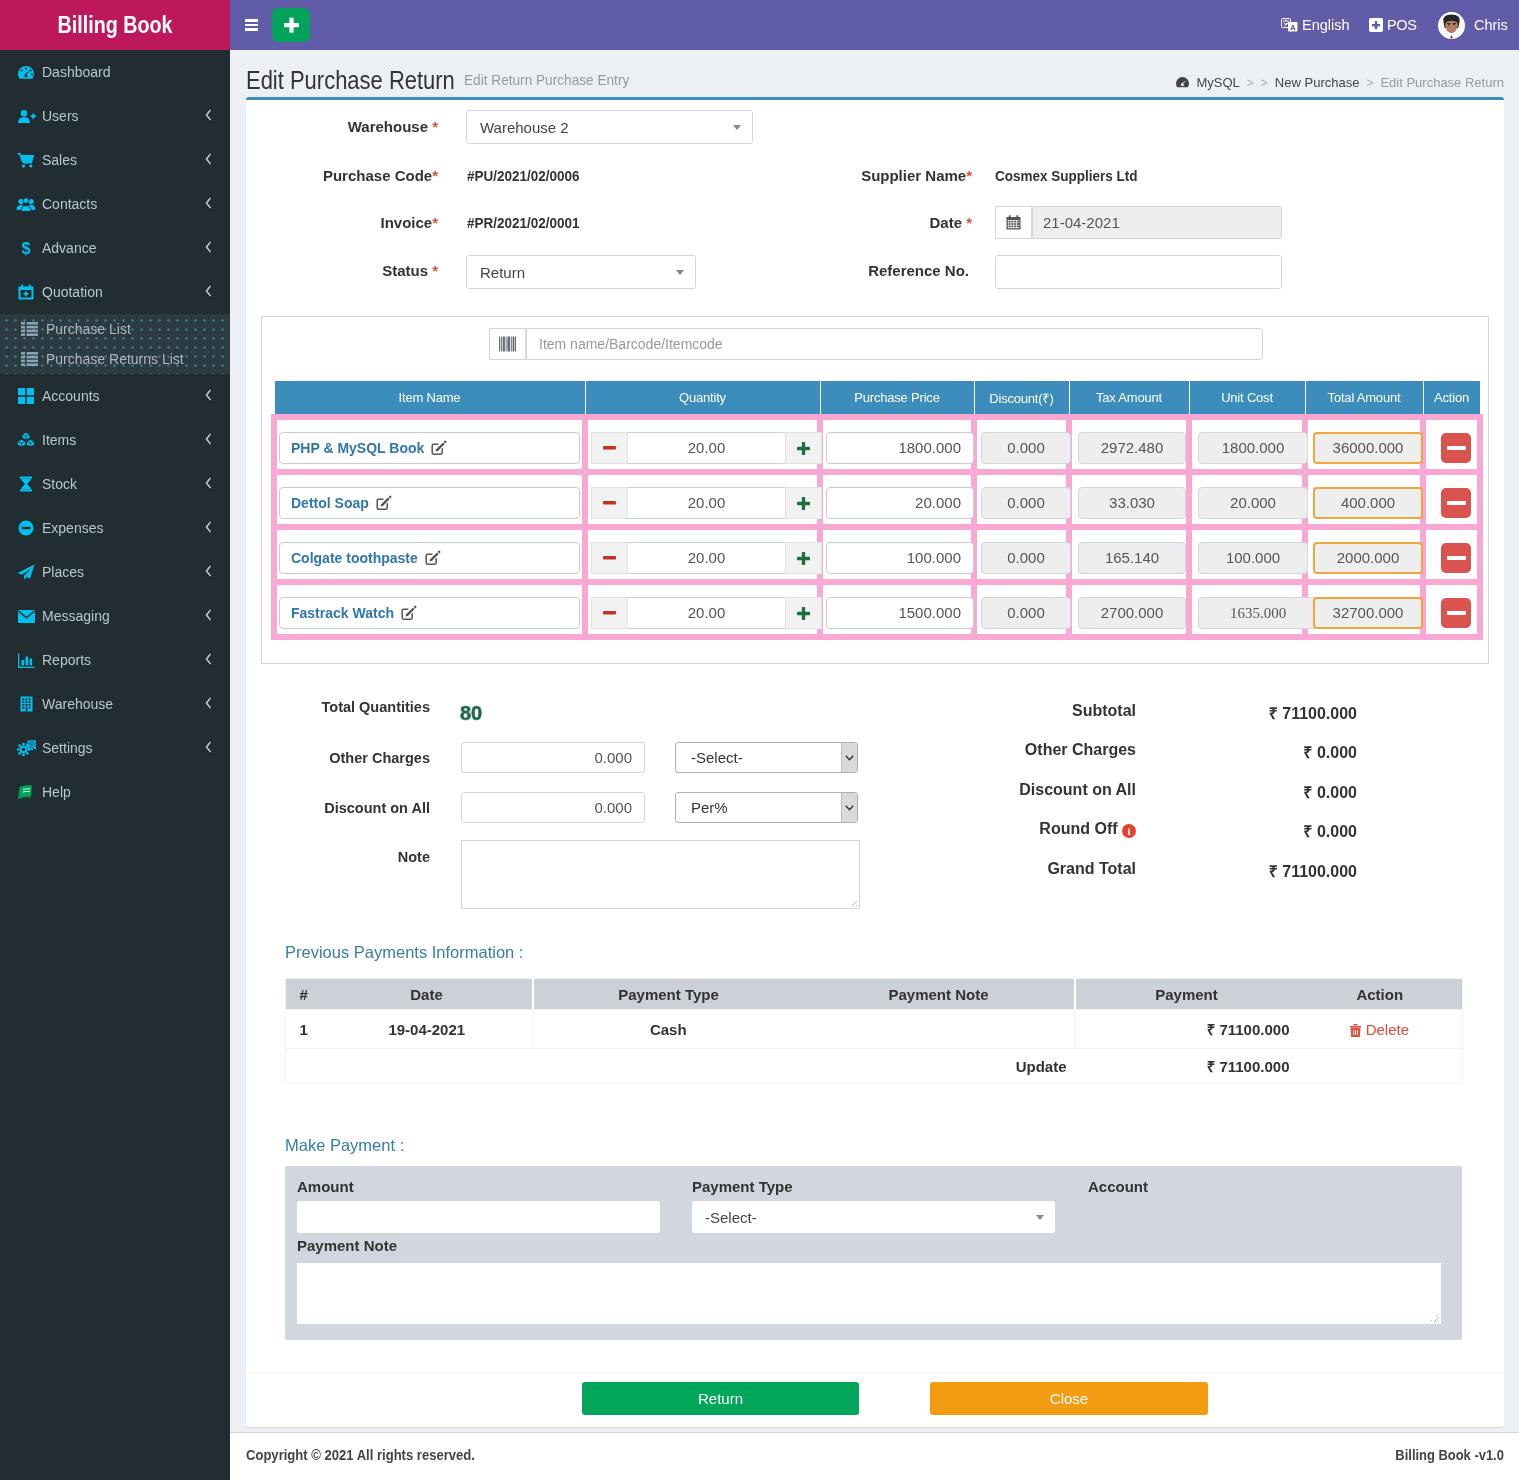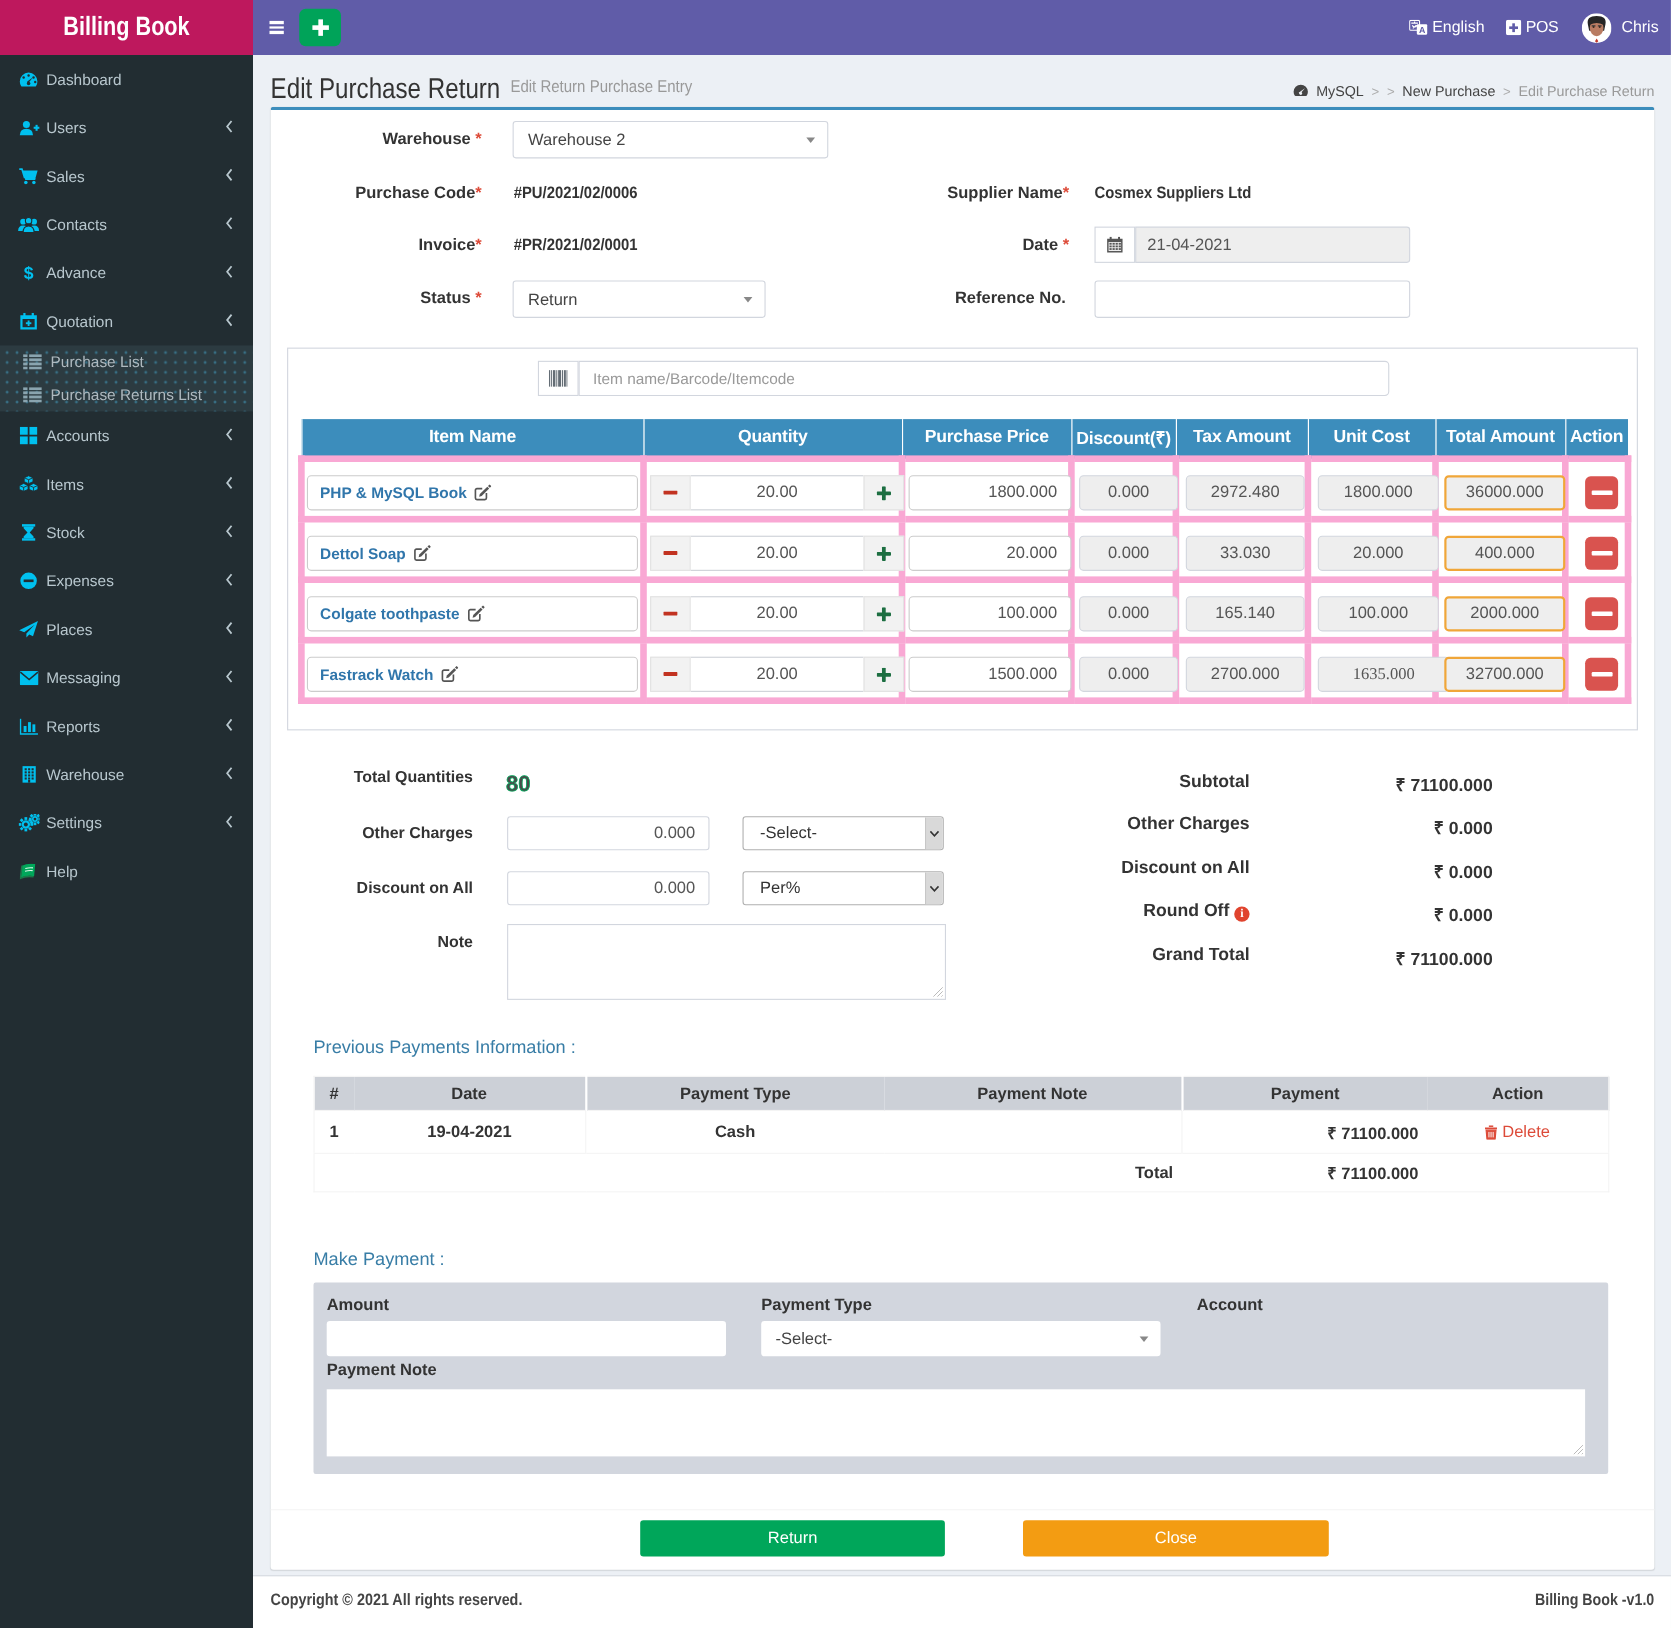--- a/index.html
+++ b/index.html
@@ -36,21 +36,21 @@
 .lbl { position:absolute; font-size:15px; font-weight:bold; color:#333; white-space:nowrap; }
 .lbl .req { color:#dd4b39; }
 .val { position:absolute; font-size:15px; font-weight:bold; color:#333; white-space:nowrap; }
 .sel2 { position:absolute; background:#fff; border:1px solid #d2d6de; border-radius:3px; font-size:15px; color:#444; display:flex; align-items:center; padding-left:13px; }
 .sel2 .caret { position:absolute; right:11px; top:50%; margin-top:-2px; width:0; height:0; border-left:4.5px solid transparent; border-right:4.5px solid transparent; border-top:5px solid #888; }
 .inp { position:absolute; background:#fff; border:1px solid #d2d6de; border-radius:3px; font-size:15px; color:#555; }
 .addon { position:absolute; background:#eee; border:1px solid #d2d6de; display:flex; align-items:center; justify-content:center; }
 
 .panel { position:absolute; left:15px; top:216px; width:1228px; height:348px; border:1px solid #d2d6de; background:#fff; }
 table.itbl { position:absolute; left:9px; top:64px; width:1206px; border-collapse:collapse; table-layout:fixed; }
-table.itbl th { background:#3c8dbc; color:#fff; font-size:16px; font-weight:bold; height:36px; border-right:1px solid #fff; border-left:1px solid #fff; letter-spacing:-0.2px; }
+table.itbl th { background:#3c8dbc; color:#fff; font-size:13px; font-weight:normal; height:36px; border-right:1px solid #fff; border-left:1px solid #fff; letter-spacing:-0.2px; }
 table.itbl td { height:55px; border:6px solid #f9a8d4; text-align:center; vertical-align:middle; position:relative;margin-top:31px; }
 .ibox { position:absolute; left:2px; right:2px; top:12px; height:32px; border:1px solid #ccc; border-radius:4px; display:flex; align-items:center; padding-left:11px; font-size:14px; font-weight:bold; color:#3076ab; }
 .qgrp { position:absolute; left:3px; top:12px; height:32px; display:flex; }
 .qbtn { width:37px; height:32px; background:#f2f2f2; border:1px solid #e2e2e2; display:flex; align-items:center; justify-content:center; }
 .qinp { width:157px; height:32px; border:1px solid #ccd0d6; border-left:none; border-right:none; text-align:center; font-size:15px; color:#555; background:#fff; line-height:30px; }
 .pinp { position:absolute; left:3px; top:12px; height:32px; background:#fff; border:1px solid #ccc; border-radius:4px; font-size:15px; color:#555; text-align:right; line-height:30px; padding-right:12px; }
 .ginp { position:absolute; top:12px; height:32px; background:#eee; border:1px solid #d2d6de; border-radius:4px; font-size:15px; color:#555; text-align:center; line-height:30px; }
 .tinp { position:absolute; top:12px; height:32px; background:#eee; border:2px solid #f0a639; border-radius:4px; font-size:15px; color:#555; text-align:center; line-height:28px; }
 .delbtn { position:absolute; left:15px; top:13px; width:30px; height:30px; background:#d9534f; border:none; border-radius:5px; display:flex; align-items:center; justify-content:center; }
 .delbtn .bar { width:19px; height:4.5px; background:#fff; border-radius:1px; }
@@ -662,21 +662,21 @@
             <td></td>
             <td style="text-align:right; padding-right:8px;">₹ 71100.000</td>
             <td><span style="color:#dd4b39; font-weight:normal;"><svg width="11" height="13" viewBox="0 0 11 13" style="vertical-align:-2px;">
                   <rect x="0" y="2" width="11" height="1.6" fill="#dd4b39"></rect>
                   <rect x="3.5" y="0" width="4" height="1.5" fill="#dd4b39"></rect>
                   <path d="M1 4.4 h9 l-0.8 8.6 h-7.4 z M3.6 6 v5 M5.5 6 v5 M7.4 6 v5" stroke="#dd4b39" stroke-width="1" fill="#dd4b39"></path>
                   <path d="M3.6 6 v5 M5.5 6 v5 M7.4 6 v5" stroke="#fff" stroke-width="0.9"></path>
                 </svg> Delete</span></td>
           </tr>
       <tr class="rt" style="height:35px;">
-            <td colspan="4" style="text-align:right; padding-right:8px;">Total</td>
+            <td colspan="4" style="text-align:right; padding-right:8px;">Update</td>
             <td style="text-align:right; padding-right:8px;">₹ 71100.000</td>
             <td></td>
           </tr>
     </tbody>
       </table>
 
     <div class="sect" style="left:39px; top:1036px;">Make Payment :</div>
     <div class="gpanel">
       <div class="glbl" style="left:12px; top:12px;">Amount</div>
       <div class="inp" style="left:12px; top:35px; width:363px; height:32px; border:none;"></div>

